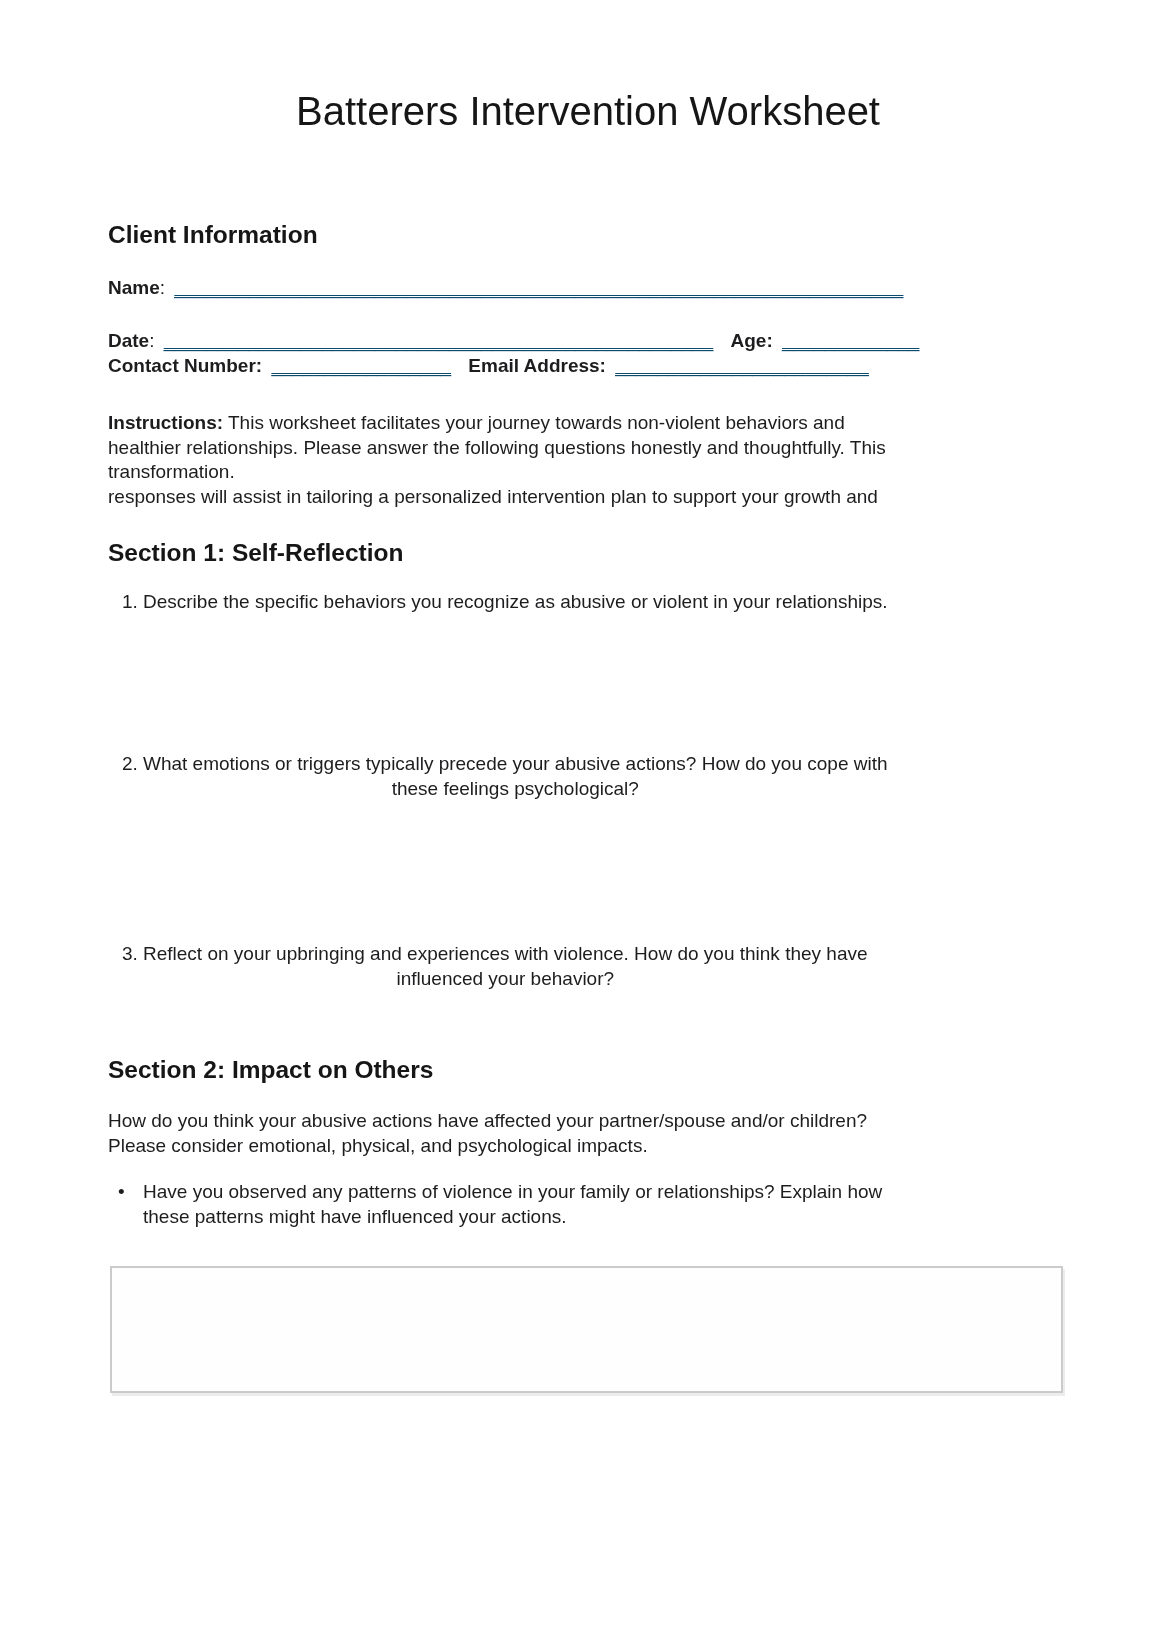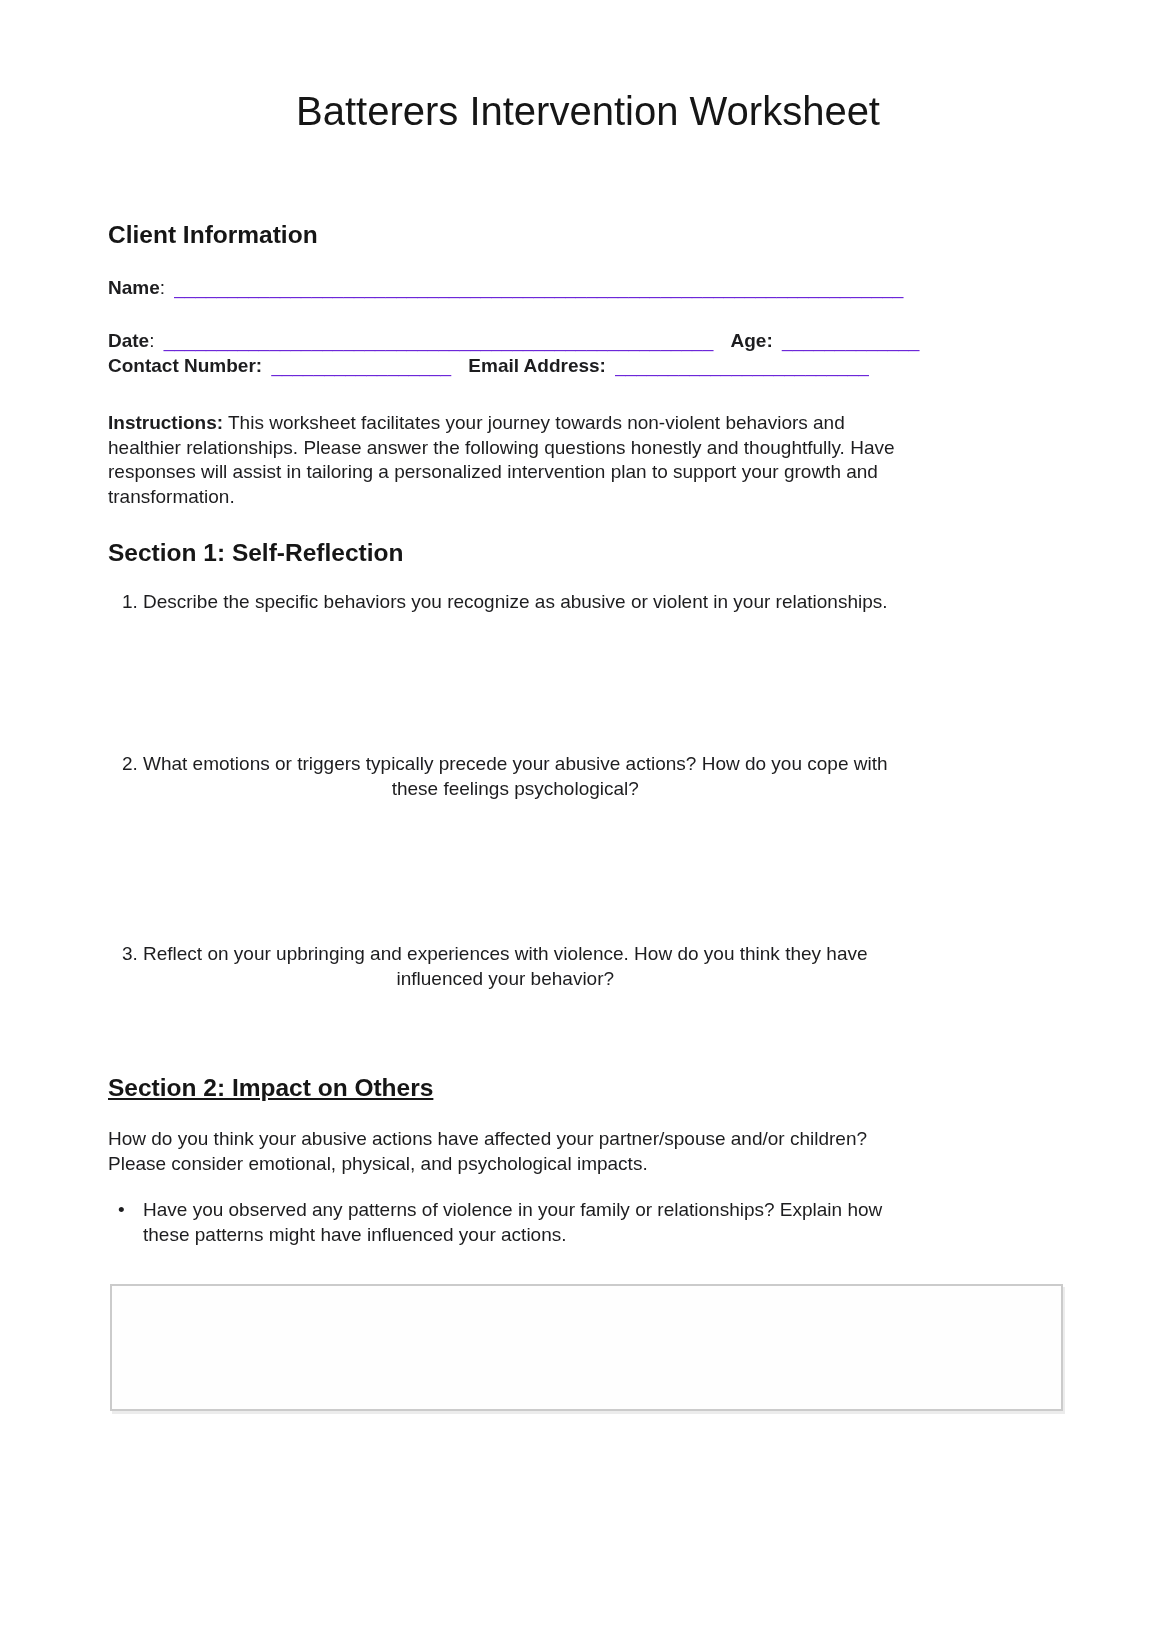--- a/index.html
+++ b/index.html
@@ -29,34 +29,35 @@
   }
   h2 {
     margin: 0;
     font-size: 24.5px;
     line-height: 33px;
     font-weight: 700;
     color: #161616;
   }
   .h2-client { margin-top: 83px; }
   .h2-s1 { margin-top: 27px; }
-  .h2-s2 { margin-top: 80px; text-decoration: underline; }
+  .h2-s2 { margin-top: 62px; }
 
   .field-row {
     line-height: 25px;
     white-space: nowrap;
   }
   .row-name    { margin-top: 24px; }
   .row-date    { margin-top: 28px; }
   .row-contact { }
   .lbl { font-weight: 700; text-align: center; }
   .fill-line {
-    color: #6d28d9;
+    color: #0c4a6e;
     margin-left: 4px;
     letter-spacing: 0;
+    text-decoration: underline;
   }
   .gap-mid { margin-left: 12px; }
 
   .para {
     margin-top: 33px;
     line-height: 24.5px;
   }
   .para .line { white-space: nowrap; }
   .b { font-weight: 700; }
 
@@ -127,23 +128,23 @@
 
   <div class="field-row row-contact">
     <span class="lbl">Contact Number:</span>
     <span class="fill-line">_________________</span>
     <span class="lbl gap-mid">Email Address:</span>
     <span class="fill-line">________________________</span>
   </div>
 
   <div class="para">
     <div class="line"><span class="b">Instructions:</span><span> This worksheet facilitates your journey towards non-violent behaviors and</span></div>
-    <div class="line">healthier relationships. Please answer the following questions honestly and thoughtfully. Have</div>
+    <div class="line">healthier relationships. Please answer the following questions honestly and thoughtfully. This</div>
+    <div class="line">transformation.</div>
     <div class="line">responses will assist in tailoring a personalized intervention plan to support your growth and</div>
-    <div class="line">transformation.</div>
   </div>
 
   <h2 class="h2-s1">Section 1: Self-Reflection</h2>
 
   <div class="question q1">
     <div class="qnum">1.</div>
     <div class="qtext">
       <div class="line">Describe the specific behaviors you recognize as abusive or violent in your relationships.</div>
     </div>
   </div>

